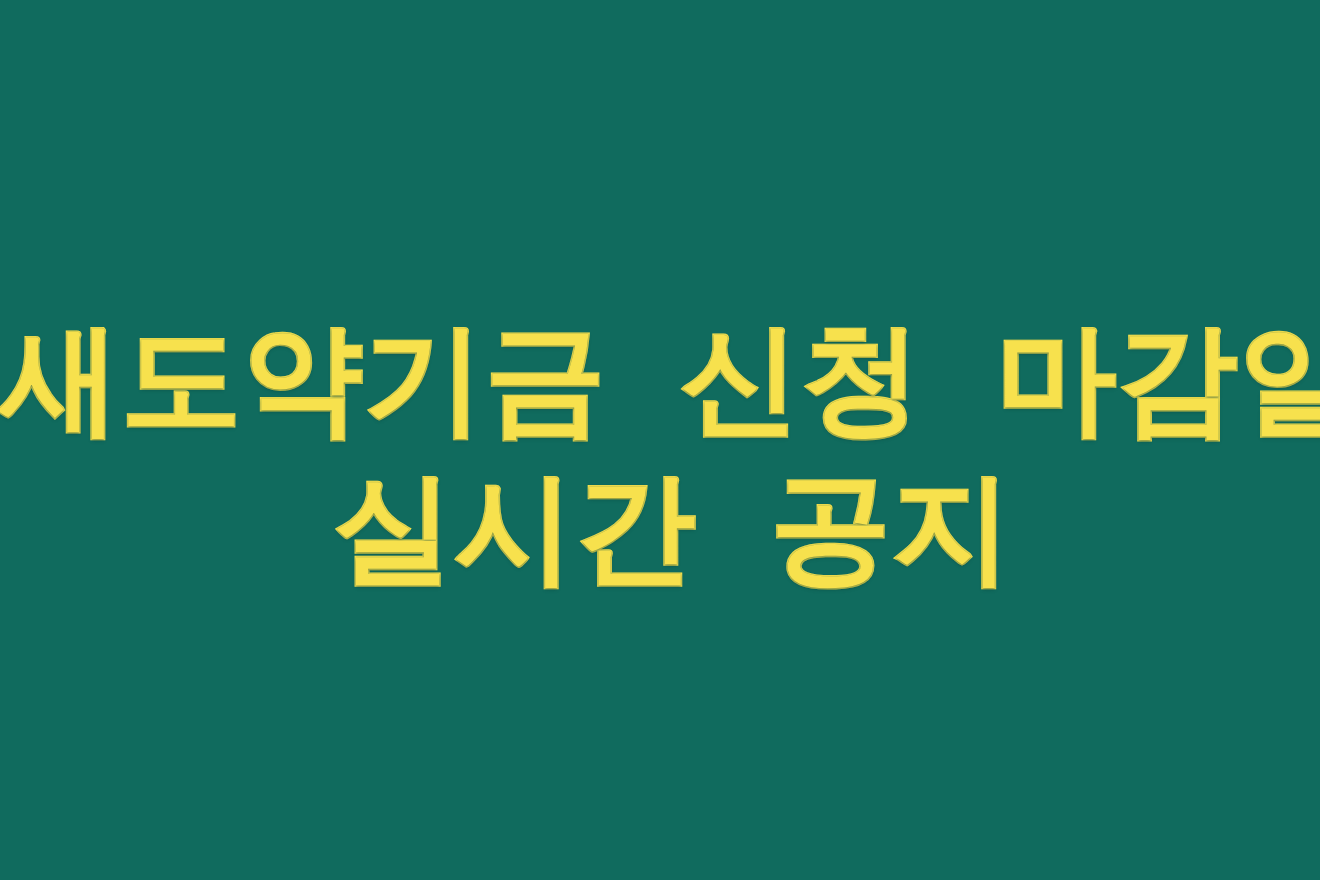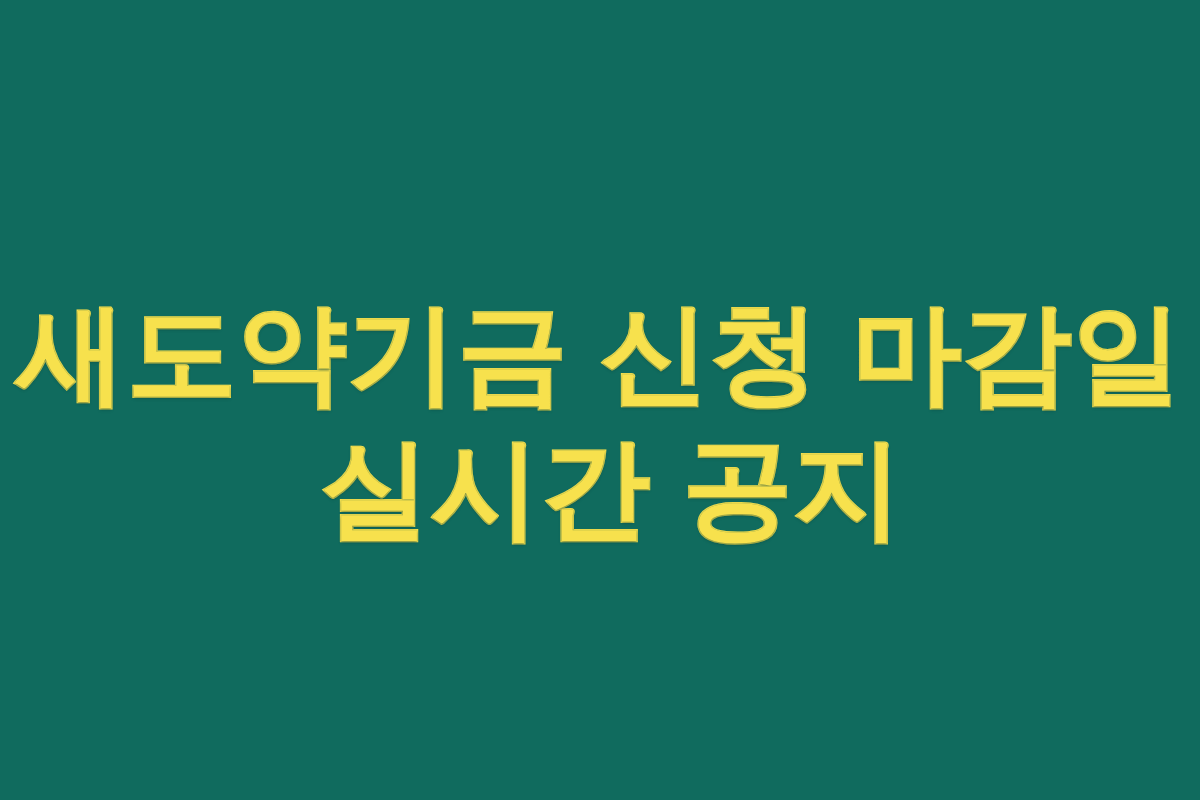--- a/index.html
+++ b/index.html
@@ -34,21 +34,21 @@
     left: 0;
     right: 0;
     top: 286px;
     text-align: center;
     user-select: none;
   }
 
   .headline-line {
     display: block;
     color: #F7E14D;
-    font-family: Liberation Sans, sans-serif;
+    font-family: Liberation Mono, monospace;
     font-weight: 700;
     font-size: 108px;
     line-height: 135px;
     letter-spacing: 0.012em;
     white-space: nowrap;
     
     text-shadow:
       0 0 1px rgba(14, 85, 74, 0.55),
       0 2px 3px rgba(9, 62, 54, 0.40);
     paint-order: stroke fill;

